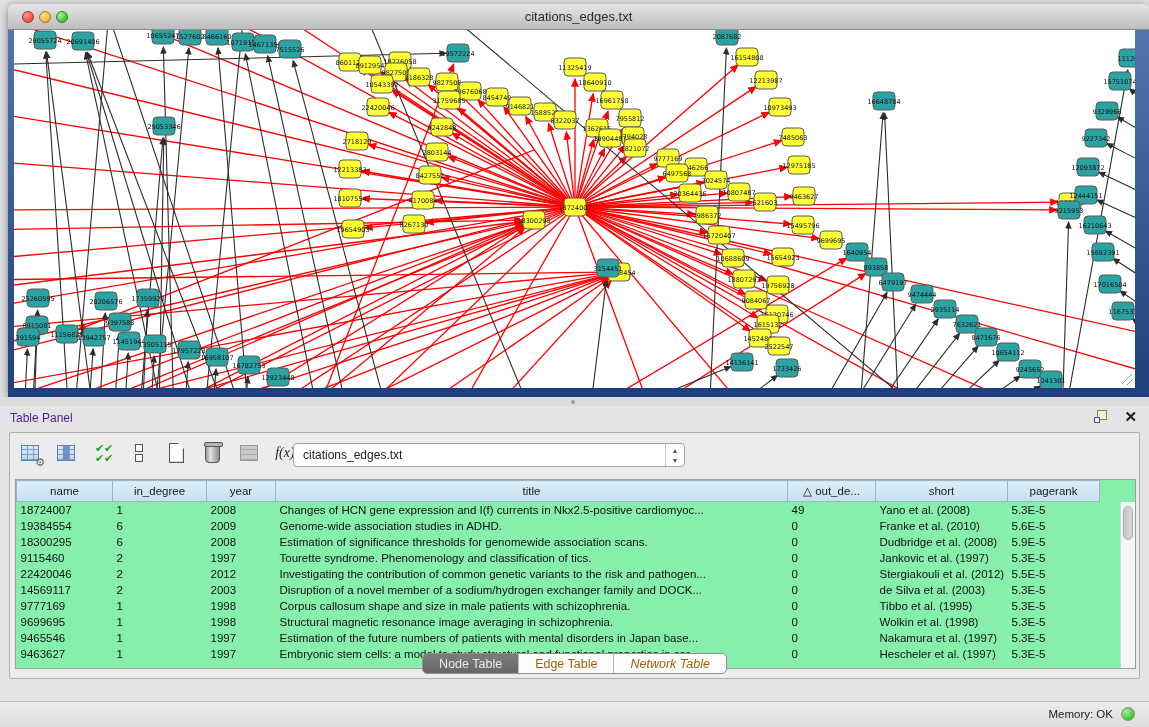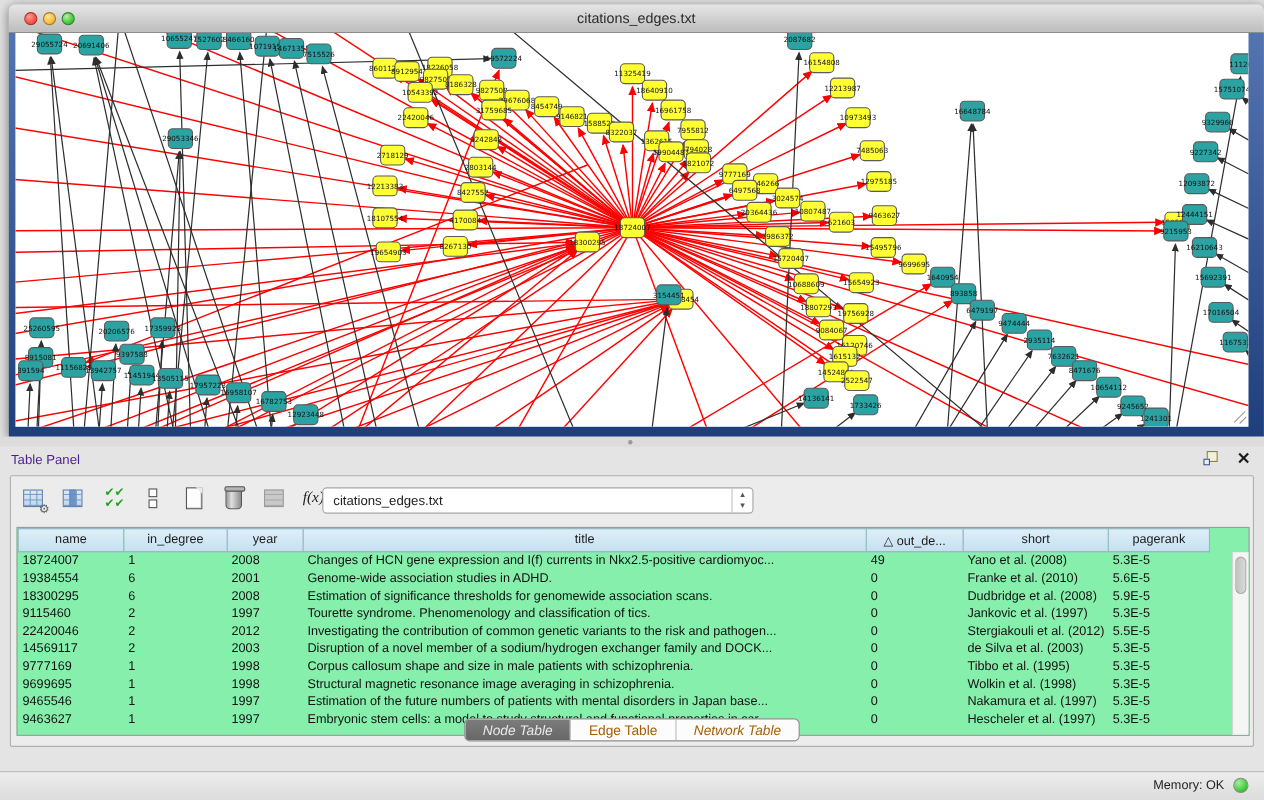--- a/index.html
+++ b/index.html
@@ -70,21 +70,21 @@
   td { height:16px; padding:0 4px; overflow:hidden; white-space:nowrap; color:#111; border:none; }
   td.c { text-align:left; }
   #vscroll { position:absolute; right:0; top:22px; bottom:0; width:15px; background:#f5f5f5; border-left:1px solid #d5d5d5; }
   #vscroll .thumb { position:absolute; left:2px; top:4px; width:10px; height:34px; background:linear-gradient(90deg,#c2c2c2,#dadada); border:1px solid #ababab; border-radius:6px; }
 
   
   #tabs { position:absolute; left:0; right:0; bottom:4px; text-align:center; }
   .seg { display:inline-flex; border:1px solid #8f8f8f; border-radius:5px; overflow:hidden; background:#fcfcfc; height:21px; }
   .seg .tab { padding:0 16px; font-size:12.5px; color:#a16207; line-height:20px; border-right:1px solid #bcbcbc; }
   .seg .tab:last-child { border-right:none;font-style:italic; }
-  .seg .tab.active { background:linear-gradient(#7c7c7c,#676767); color:#e9e9e9;font-style:italic; }
+  .seg .tab.active { background:linear-gradient(#7c7c7c,#676767); color:#e9e9e9; }
 
   
   #statusbar { position:absolute; left:0; top:701px; width:1149px; height:26px; background:linear-gradient(#ededed,#dcdcdc);
     border-top:1px solid #bdbdbd; }
   #mem-label { position:absolute; right:36px; top:6px; font-size:11.5px; color:#222; }
   #mem-dot { position:absolute; right:14px; top:5px; width:14px; height:14px; border-radius:50%;
     background:radial-gradient(circle at 35% 30%, #a8eda0, #3ecb37 65%, #2aa426); border:1px solid #8a8a8a; }
 </style>
 </head>
 <body>
@@ -563,21 +563,21 @@
               <td>1</td>
               <td>2008</td>
               <td>Changes of HCN gene expression and I(f) currents in Nkx2.5-positive cardiomyoc...</td>
               <td>49</td>
               <td class="c">Yano et al. (2008)</td>
               <td>5.3E-5</td>
             </tr>
             <tr>
               <td>19384554</td>
               <td>6</td>
-              <td>2001</td>
+              <td>2009</td>
               <td>Genome-wide association studies in ADHD.</td>
               <td>0</td>
               <td class="c">Franke et al. (2010)</td>
               <td>5.6E-5</td>
             </tr>
             <tr>
               <td>18300295</td>
               <td>6</td>
               <td>2008</td>
               <td>Estimation of significance thresholds for genomewide association scans.</td>

